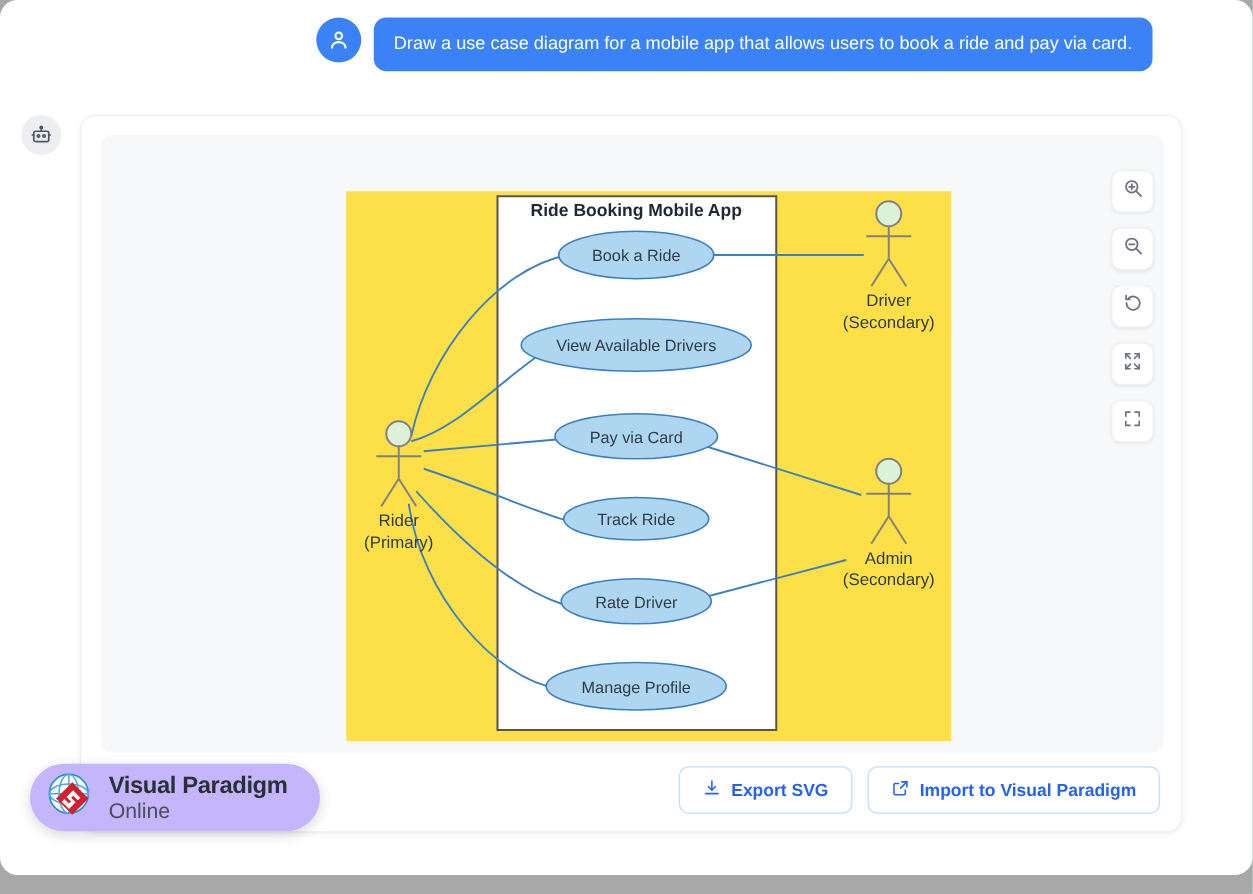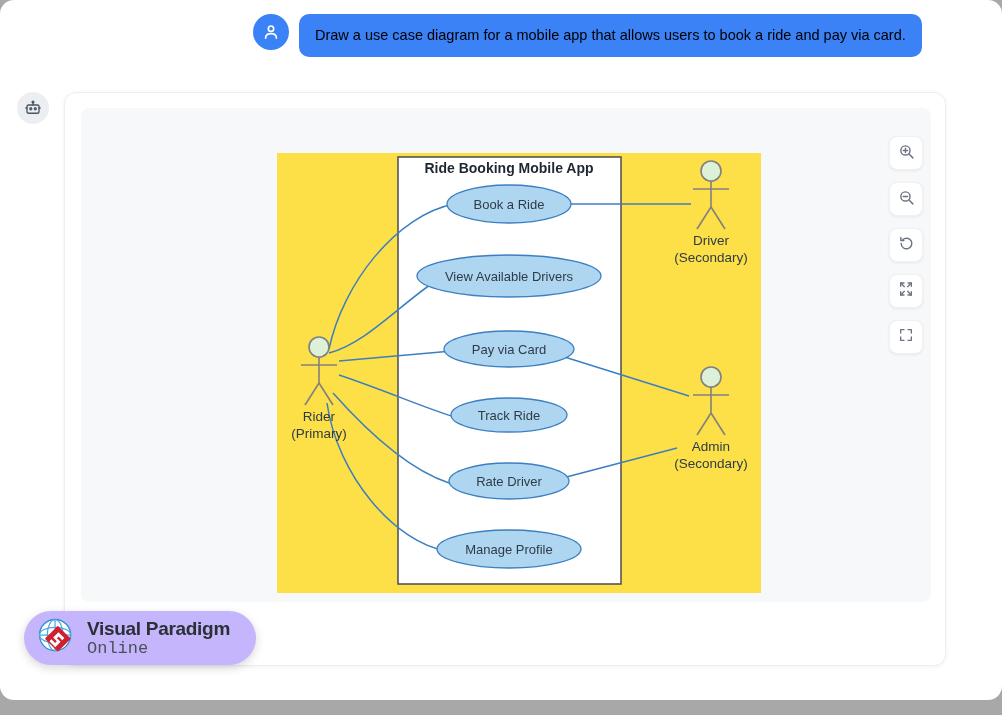--- a/index.html
+++ b/index.html
@@ -29,21 +29,21 @@
   }
   .user-avatar {
     width: 36px; height: 36px;
     border-radius: 50%;
     background: #3b82f6;
     display: flex; align-items: center; justify-content: center;
     flex: 0 0 auto;
   }
   .bubble {
     background: #3b82f6;
-    color: #000000;
+    color: #ffffff;
     border-radius: 10px;
     padding: 12px 16px;
     font-size: 14.5px;
     line-height: 1.3;
     max-width: 690px;
     white-space: nowrap;
   }
 
   
   .bot-avatar {
@@ -135,21 +135,21 @@
     border-radius: 27px;
     box-shadow: 0 3px 10px rgba(0,0,0,.16);
     display: flex; align-items: center; gap: 9px;
   }
   .logo-text { line-height: 1; }
   .logo-text .l1 {
     font-size: 19px; font-weight: bold; color: #2b2f36;
     letter-spacing: -.3px; display: block;
   }
   .logo-text .l2 {
-    font-size: 17px; color: #4a4f57; display: block; margin-top: 2px; font-family: Liberation Mono, monospace;
+    font-size: 17px; color: #4a4f57; display: block; margin-top: 2px;
   }
 
   
   .uc-label { font-family: "Liberation Sans", sans-serif; font-size: 13px; fill: #2f3b46; }
   .actor-label { font-family: "Liberation Sans", sans-serif; font-size: 13.5px; fill: #2f3b46; }
   .sys-title { font-family: "Liberation Sans", sans-serif; font-size: 14px; font-weight: bold; fill: #1f2733; }
 </style>
 </head>
 <body>
 
@@ -315,20 +315,42 @@
               <path d="M20 9V4h-5"></path>
               <path d="M4 15v5h5"></path>
               <path d="M20 15v5h-5"></path>
             </svg>
           </span>
         </div>
       </div>
 
     </div>
 
+    <div class="footer">
+      <div class="action-btn">
+        <span>
+          <svg width="15" height="15" viewBox="0 0 24 24" fill="none" stroke-width="2" stroke-linecap="round" stroke-linejoin="round">
+            <path d="M12 3v11"></path>
+              <path d="M7.5 10L12 14.5 16.5 10"></path>
+            <path d="M4 19h16"></path>
+          </svg>
+        </span>
+        <span>Export SVG</span>
+      </div>
+      <div class="action-btn">
+        <span>
+          <svg width="15" height="15" viewBox="0 0 24 24" fill="none" stroke-width="2" stroke-linecap="round" stroke-linejoin="round">
+            <path d="M13.5 4H20v6.5"></path>
+            <path d="M20 4l-8 8"></path>
+            <path d="M18 14.5V19a1.5 1.5 0 0 1-1.5 1.5H5A1.5 1.5 0 0 1 3.5 19V7.5A1.5 1.5 0 0 1 5 6h4.5"></path>
+          </svg>
+        </span>
+        <span>Import to Visual Paradigm</span>
+      </div>
+    </div>
 
   </div>
 
   <div class="logo-pill">
     <span>
       <svg width="44" height="44" viewBox="0 0 48 48">
         <circle cx="23" cy="23" r="17" fill="#ffffff" stroke="#2a8fd0" stroke-width="1.4"></circle>
         <g fill="none" stroke="#4aa8e0" stroke-width="1.3">
           <ellipse cx="23" cy="23" rx="8.5" ry="17"></ellipse>
           <ellipse cx="23" cy="23" rx="17" ry="8.5"></ellipse>

